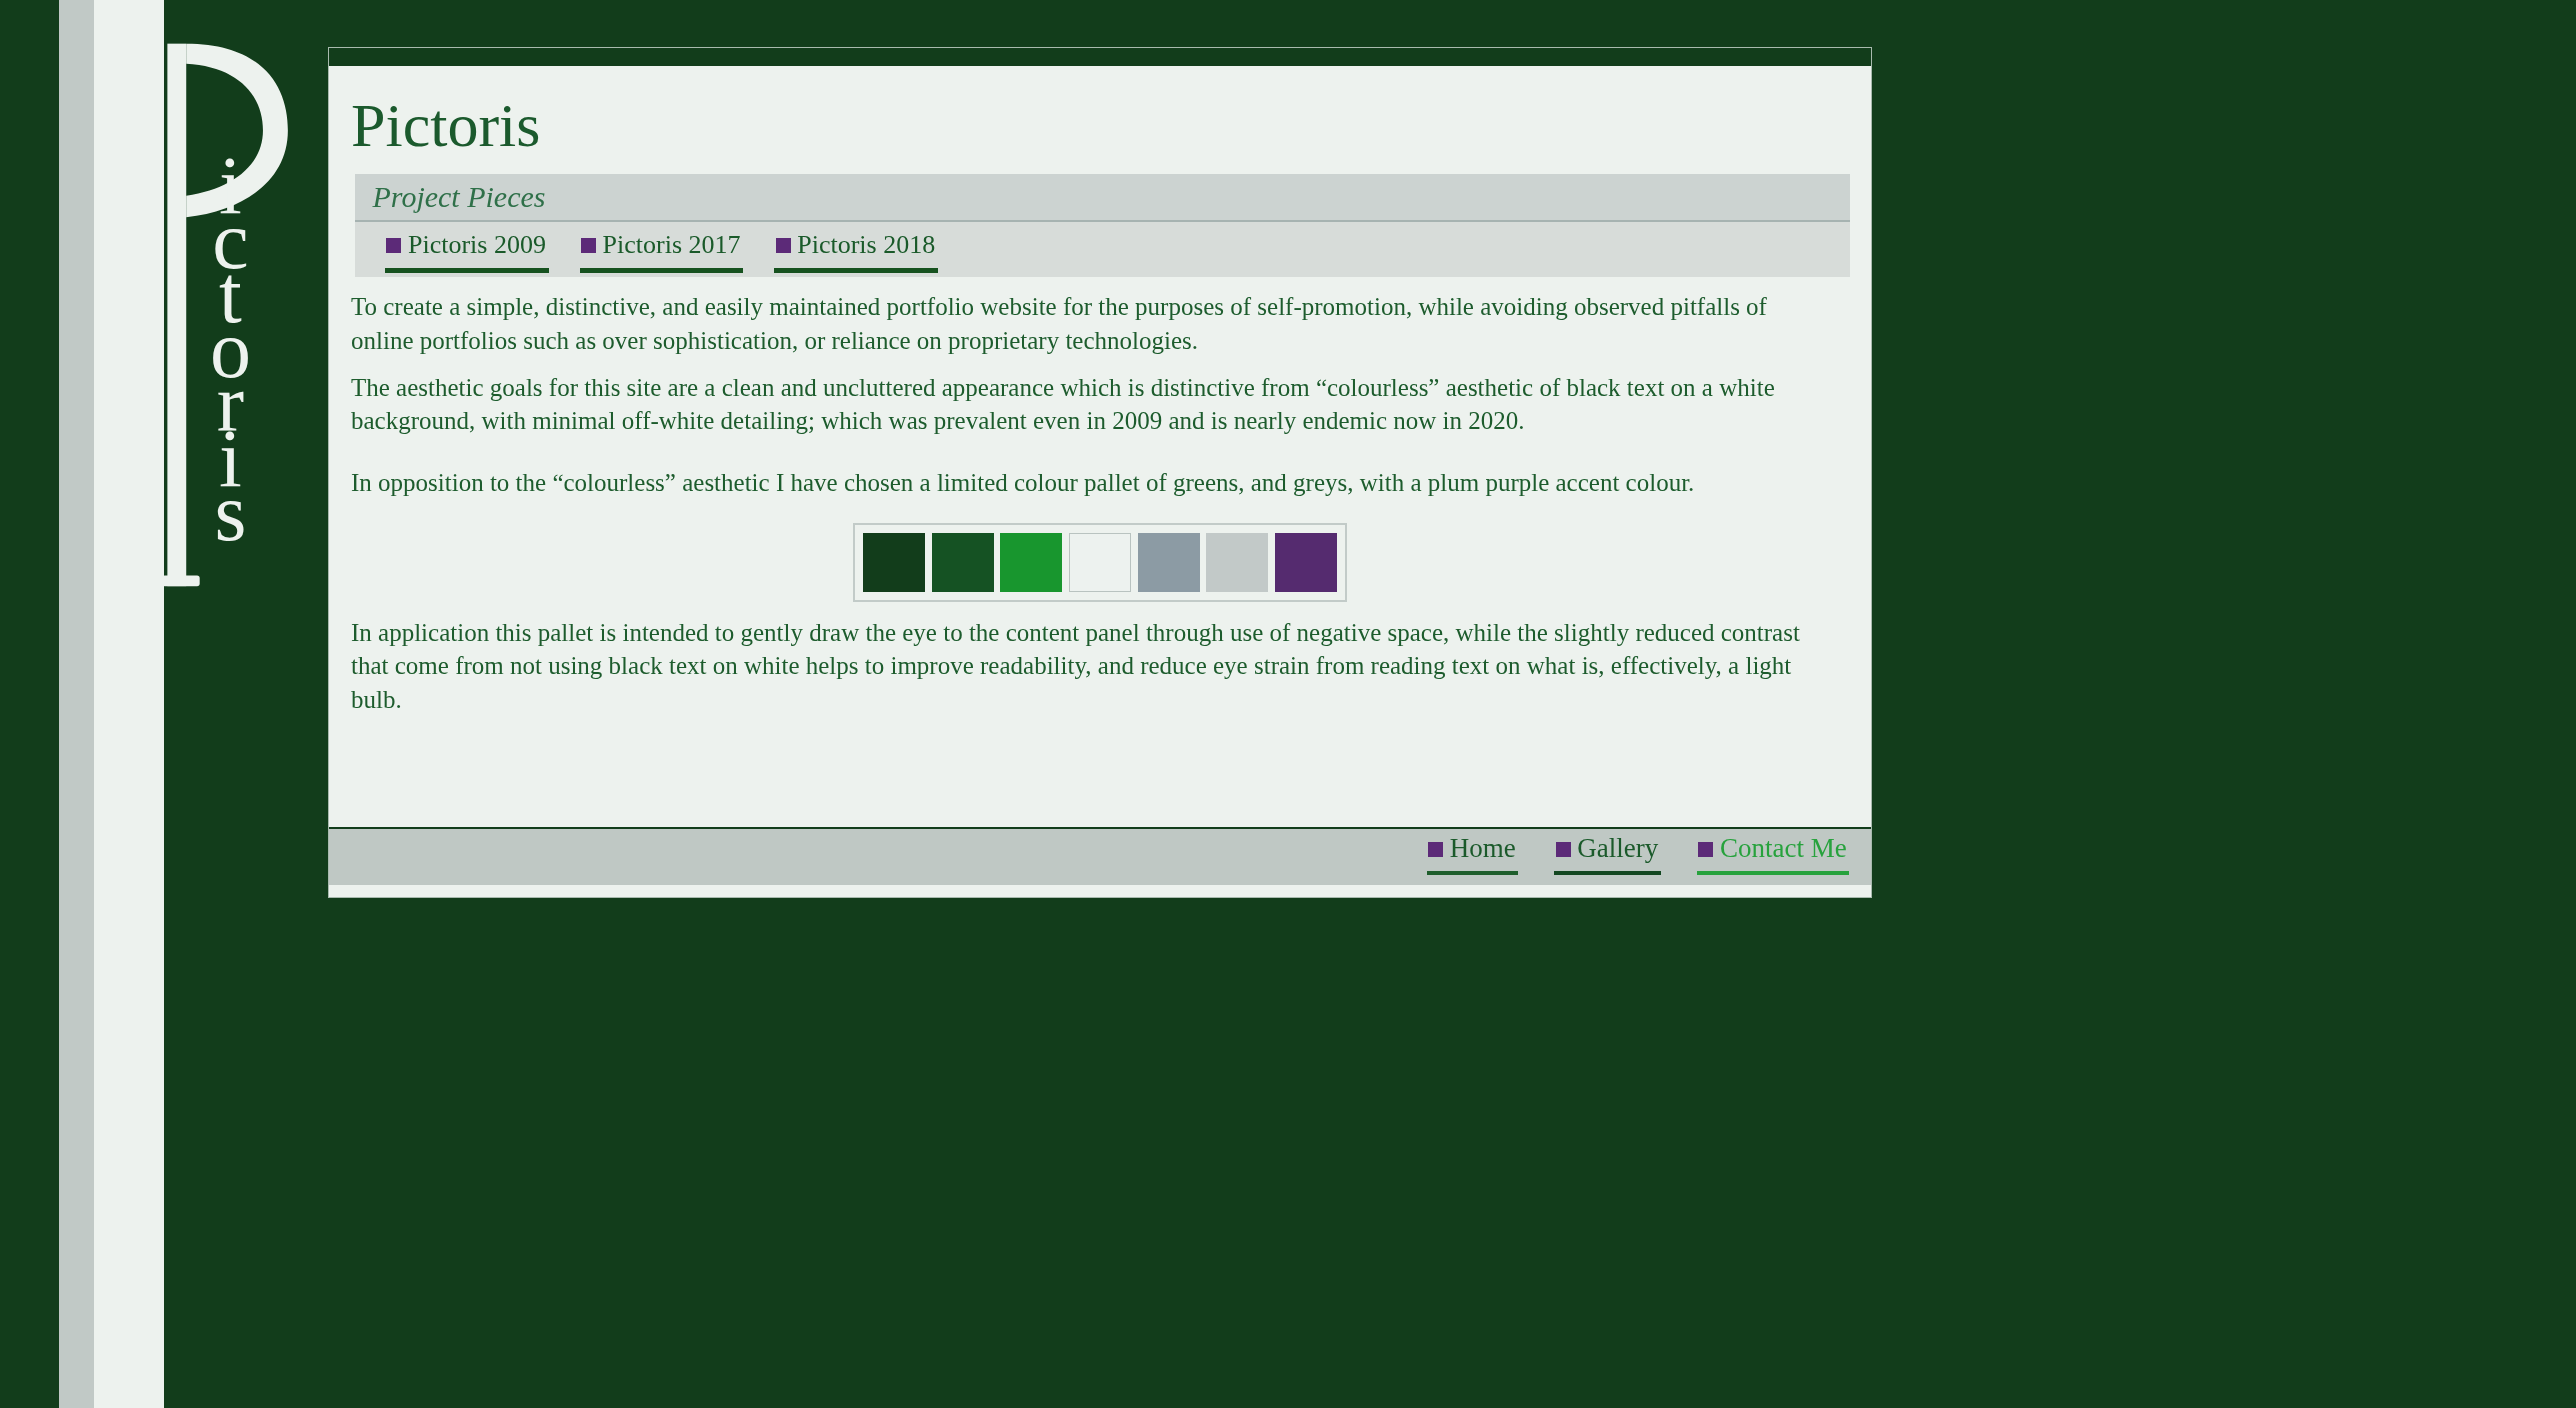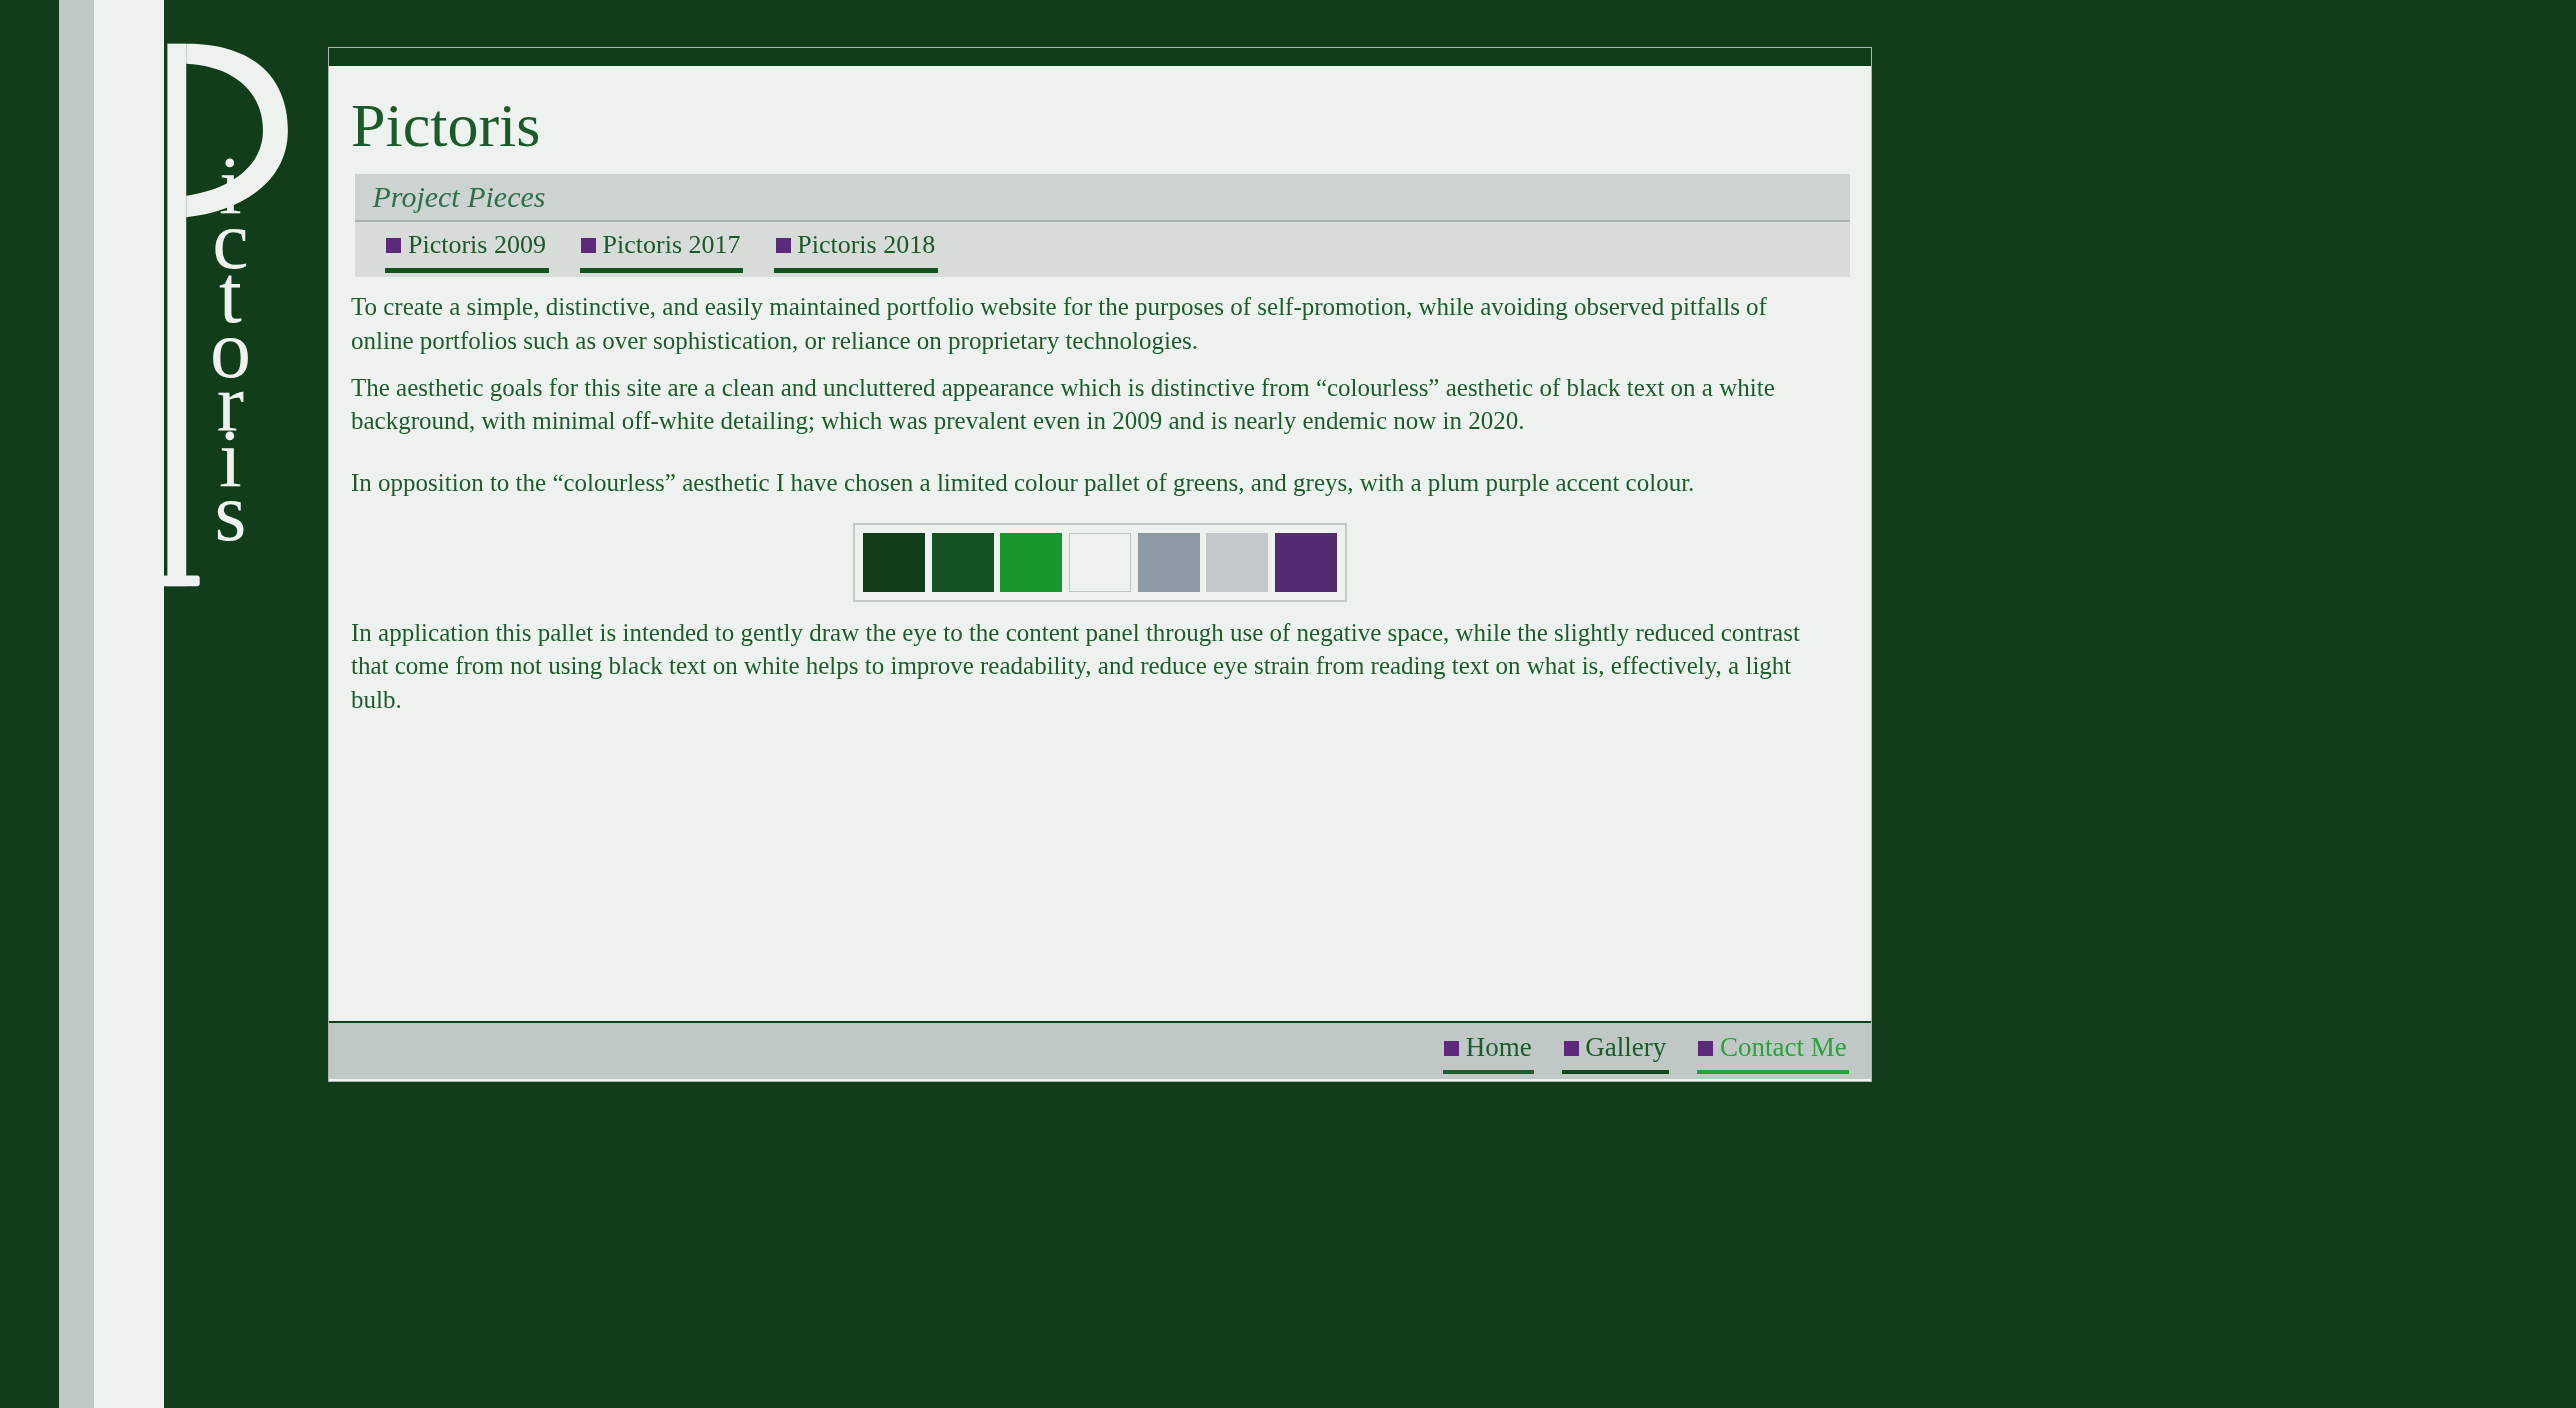--- a/index.html
+++ b/index.html
@@ -21,21 +21,21 @@
     position: absolute; left: 28px; top: 120px; width: 81px;
     text-align: center;
     font-size: 82px; line-height: 0.665;
     color: var(--offwhite, #edf2ee);
   }
   .logo-letters span { display: block; }
 
   
   .panel {
     position: absolute; left: 328px; top: 47px;
-    width: 1544px; height: 1035px;
+    width: 1544px; height: 851px;
     background: var(--offwhite, #edf2ee);
     border: 0.7px solid #a8baae;
     box-sizing: border-box;
   }
   .panel-topstrip { height: 18px; background: var(--page-bg, #123d1b); }
 
   h1.page-title {
     margin: 28px 0 0 22px;
     font-size: 62px; line-height: 1; font-weight: normal;
     color: var(--heading-green, #1b5a2d);
@@ -89,26 +89,26 @@
     border: 2.7px solid var(--palette-frame, #c2cbc8);
     background: var(--offwhite, #edf2ee);
     padding: 8px;
     display: flex; gap: 6.7px;
   }
   .swatch { width: 62px; height: 59px; box-sizing: border-box; }
   .swatch.bordered { border: 1.3px solid #b9c3c0; }
 
   
   .panel-footer {
-    position: absolute; left: 0; right: 0; bottom: 2px;
+    position: absolute; left: 0; right: 0; bottom: 12px;
     height: 51px;
     background: var(--footer-bg, #bfc8c4);
     border-top: 2px solid var(--page-bg, #123d1b);
-    display: flex; justify-content: flex-end; align-items: center;
-    gap: 28px; padding: 4.7px 21.6px 0 0;
+    display: flex; justify-content: flex-end; align-items: flex-start;
+    gap: 36px; padding: 4.7px 21.6px 0 0;
   }
   .panel-footer .pill-link {
     margin-right: 0; font-size: 27px;
     padding: 0px 2.7px 7.4px 1.3px; border-bottom-width: 4.7px;
   }
 </style>
 </head>
 <body>
 
 <div class="stripe stripe-grey"></div>

